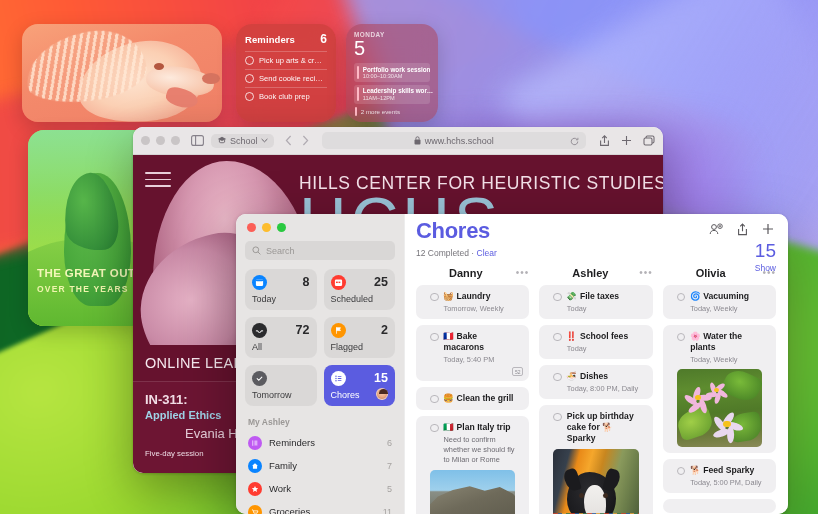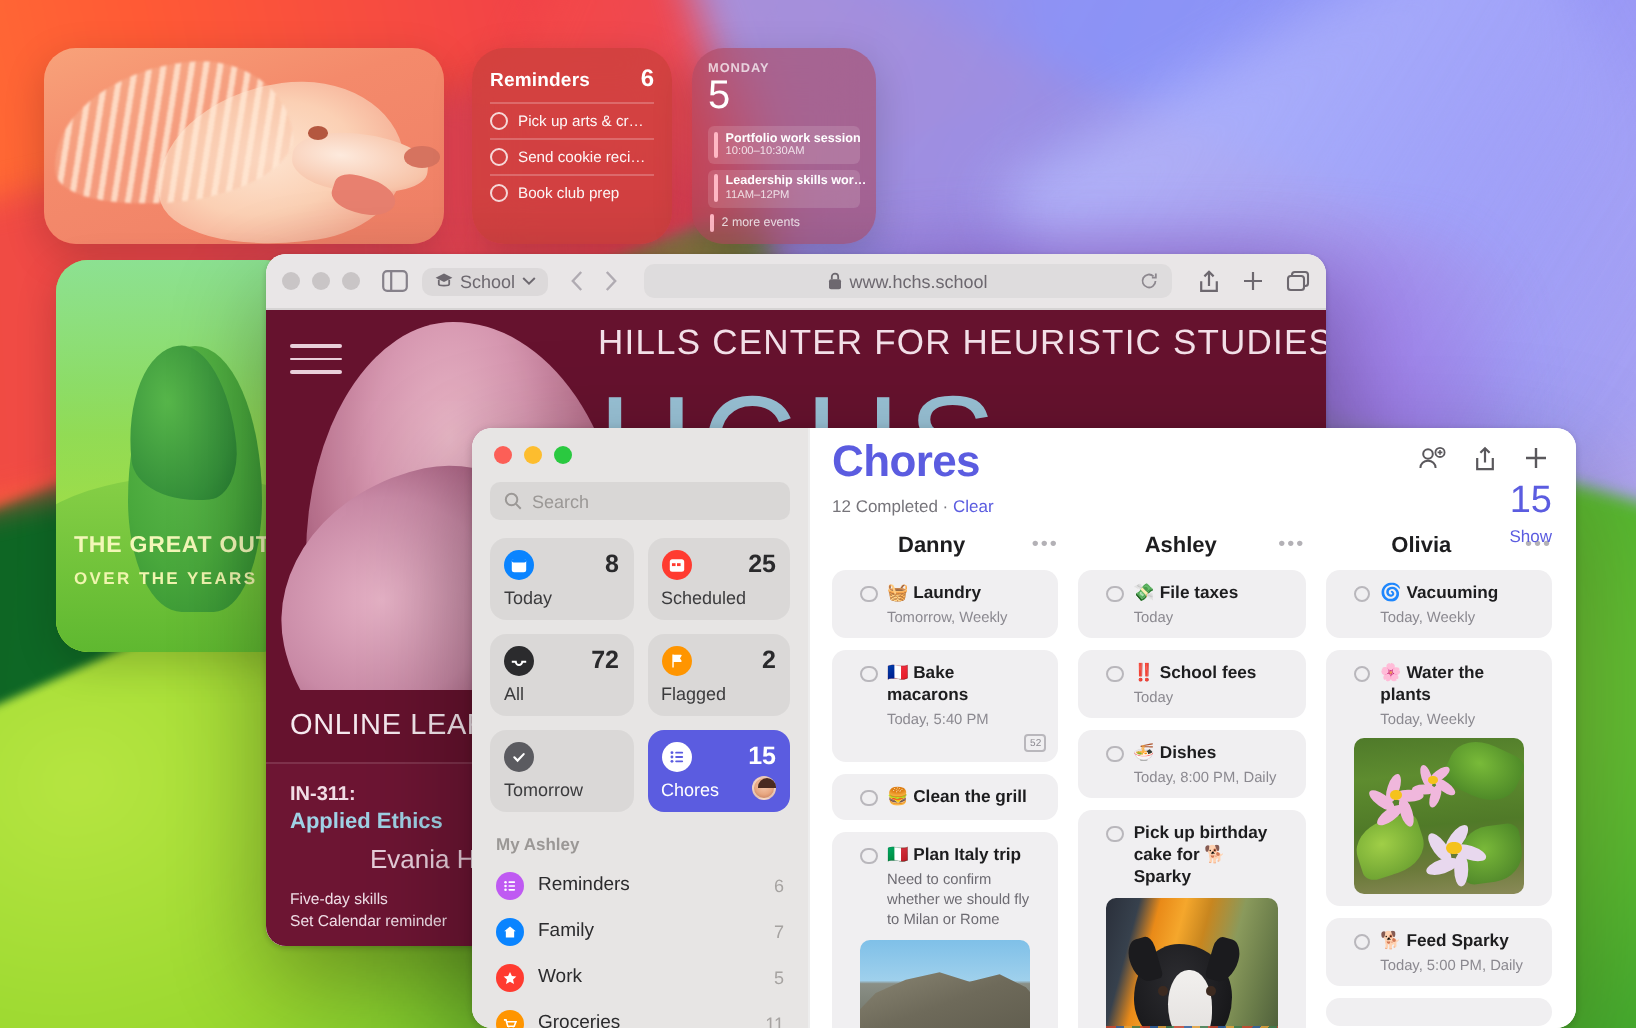--- a/index.html
+++ b/index.html
@@ -199,31 +199,31 @@
     opacity:.95;
   }
   .hero-statue2 {
     position:absolute; left:8px; top:80px; width:150px; height:150px;
     background: radial-gradient(ellipse at 35% 40%, #e6b2c6 0%, #c98aa6 40%, #93486a 75%, #6b2645 100%);
     border-radius: 58% 42% 52% 48%/48% 44% 56% 52%;
     transform: rotate(-12deg);
   }
   .hero-hchs { position:absolute; left:166px; top:28px; font-size:66px; font-weight:300;
     color:#9fd2e6; letter-spacing:4px; opacity:.92; white-space:nowrap; font-family:"Liberation Sans",sans-serif; }
-  .hero-title { position:absolute; left:166px; top:6px; color:#f3e0e8; font-size:17.5px;
+  .hero-title { position:absolute; left:166px; top:18px; color:#f3e0e8; font-size:17.5px;
     letter-spacing:.6px; font-weight:400; white-space:nowrap; }
   .hero-burger { position:absolute; left:12px; top:12px; width:26px; }
   .hero-burger i { display:block; height:1.6px; background:#e9cfda; margin:5px 0; border-radius:1px; }
 
   .sf-banner { position:absolute; top:190px; left:0; width:190px; height:36px;
     background:#66122e; display:flex; align-items:center; padding-left:12px; }
   .sf-banner span { color:#f6e9ef; font-size:14.5px; letter-spacing:.3px; white-space:nowrap; }
   .sf-body { position:absolute; top:226px; left:0; width:190px; bottom:0;
     background:#6d1533; padding:10px 12px; border-top:1px solid rgba(255,255,255,.12); }
-  .sb-code { color:#f2dde6; font-size:10px; font-weight:700; }
+  .sb-code { color:#f2dde6; font-size:13px; font-weight:700; }
   .sb-course { color:#9fd2e6; font-size:11px; font-weight:700; margin-top:2px; }
   .sb-author { color:#e8cfdb; font-size:13px; margin-top:5px;margin-left:40px; }
   .sb-meta { color:#efdde6; font-size:7.8px; margin-top:7px; line-height:1.45; }
 
   
   #reminders { position:absolute; left:236px; top:214px; width:552px; height:300px;
     border-radius:10px; overflow:hidden;
     box-shadow:0 22px 60px rgba(0,0,0,.34), 0 1px 4px rgba(0,0,0,.18);
     display:flex; background:#fff; }
 
@@ -475,22 +475,21 @@
           </div>
       </div>
       <div class="sf-banner">
         <span>ONLINE LEARNING</span>
       </div>
       <div class="sf-body">
         <div class="sb-code">IN-311:</div>
         <div class="sb-course">Applied Ethics</div>
         <div class="sb-author">Evania Henkevich</div>
         <div class="sb-meta">
-          <div>Five-day skills</div>
-          <div>Set Calendar reminder</div>
+          <div>Five-day session</div>
         </div>
 
       </div>
     </div>
   </div>
 
   <div id="reminders">
     <div class="rm-sidebar">
       <div class="rm-tl">
         <span class="tl-red"></span>

